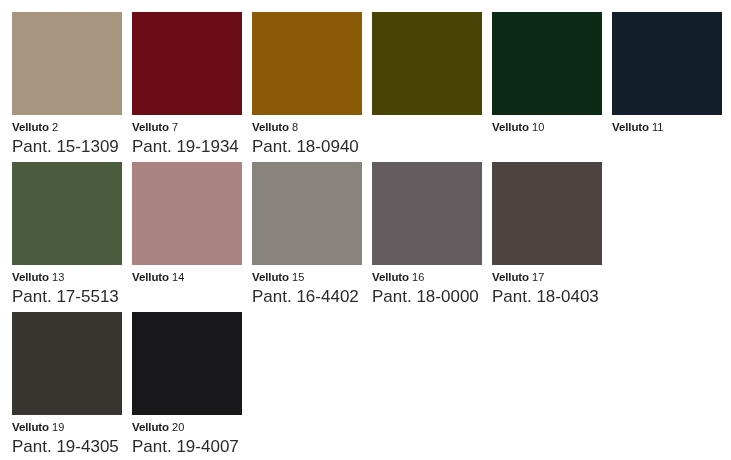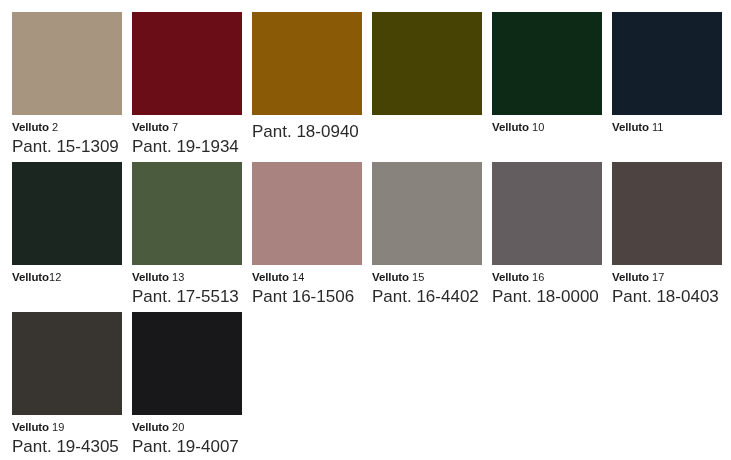--- a/index.html
+++ b/index.html
@@ -101,20 +101,21 @@
       <div class="swatch-cell">
         <div class="swatch-chip" style="background: rgb(107, 13, 23);"></div>
         <div class="swatch-caption">
           <div class="swatch-title"><span class="brand">Velluto</span><span class="code spaced">7</span></div>
           <div class="swatch-pantone">Pant. 19-1934</div>
         </div>
       </div>
       <div class="swatch-cell">
         <div class="swatch-chip" style="background: rgb(138, 90, 6);"></div>
         <div class="swatch-caption">
+          <div class="swatch-title"><span class="brand">Velluto</span><span class="code spaced">8</span></div>
           <div class="swatch-pantone">Pant. 18-0940</div>
         </div>
       </div>
       <div class="swatch-cell">
         <div class="swatch-chip" style="background: rgb(71, 67, 5);"></div>
       </div>
       <div class="swatch-cell">
         <div class="swatch-chip" style="background: rgb(13, 42, 23);"></div>
         <div class="swatch-caption">
           <div class="swatch-title"><span class="brand">Velluto</span><span class="code spaced">10</span></div>
@@ -122,37 +123,30 @@
       </div>
       <div class="swatch-cell">
         <div class="swatch-chip" style="background: rgb(18, 31, 43);"></div>
         <div class="swatch-caption">
           <div class="swatch-title"><span class="brand">Velluto</span><span class="code spaced">11</span></div>
         </div>
       </div>
     </div>
   <div class="swatch-row" id="row-1">
       <div class="swatch-cell">
-        <div class="swatch-chip" style="background: rgb(27, 38, 32);"></div>
-        <div class="swatch-caption">
-          <div class="swatch-title"><span class="brand">Velluto</span><span class="code">12</span></div>
-        </div>
-      </div>
-      <div class="swatch-cell">
         <div class="swatch-chip" style="background: rgb(75, 92, 62);"></div>
         <div class="swatch-caption">
           <div class="swatch-title"><span class="brand">Velluto</span><span class="code spaced">13</span></div>
           <div class="swatch-pantone">Pant. 17-5513</div>
         </div>
       </div>
       <div class="swatch-cell">
         <div class="swatch-chip" style="background: rgb(168, 131, 127);"></div>
         <div class="swatch-caption">
           <div class="swatch-title"><span class="brand">Velluto</span><span class="code spaced">14</span></div>
-          <div class="swatch-pantone">Pant 16-1506</div>
         </div>
       </div>
       <div class="swatch-cell">
         <div class="swatch-chip" style="background: rgb(136, 132, 125);"></div>
         <div class="swatch-caption">
           <div class="swatch-title"><span class="brand">Velluto</span><span class="code spaced">15</span></div>
           <div class="swatch-pantone">Pant. 16-4402</div>
         </div>
       </div>
       <div class="swatch-cell">

